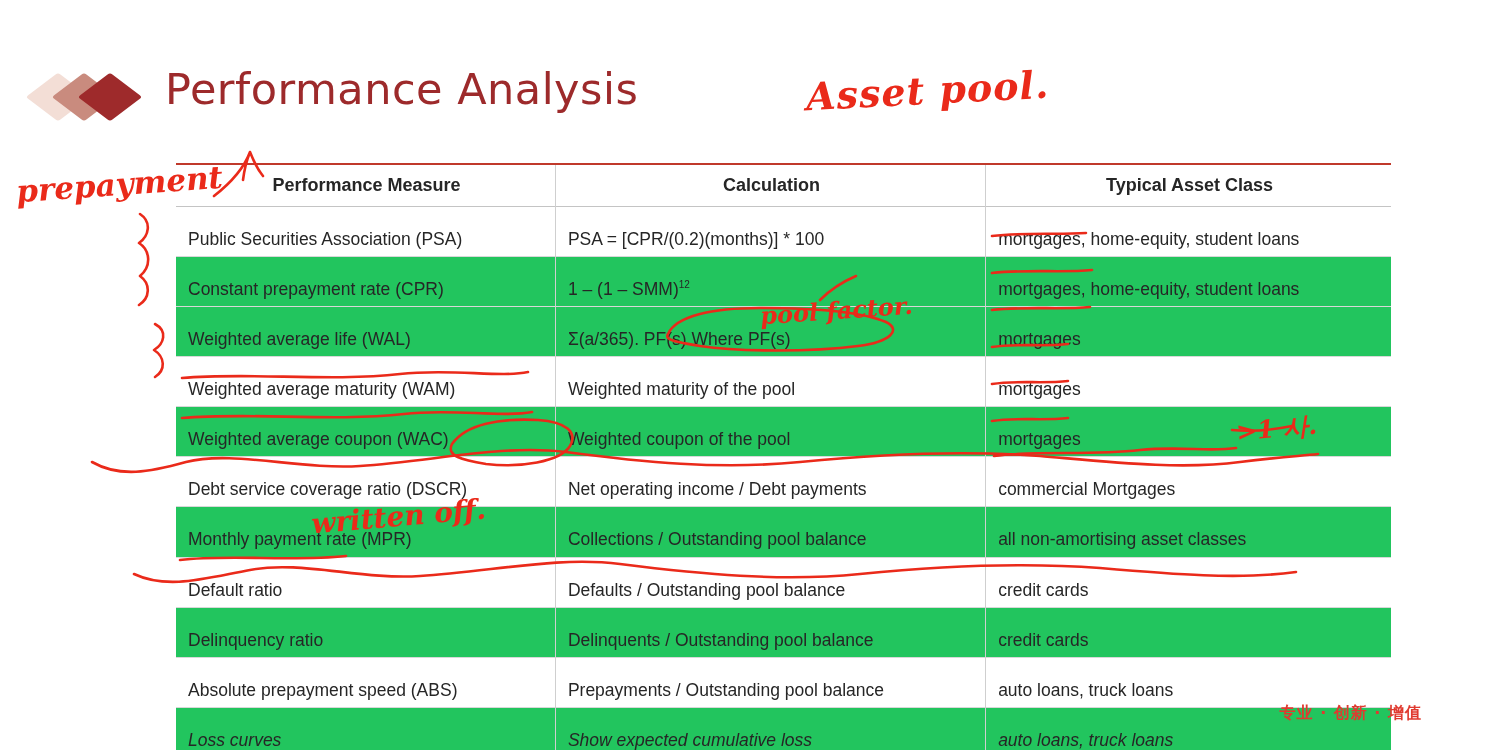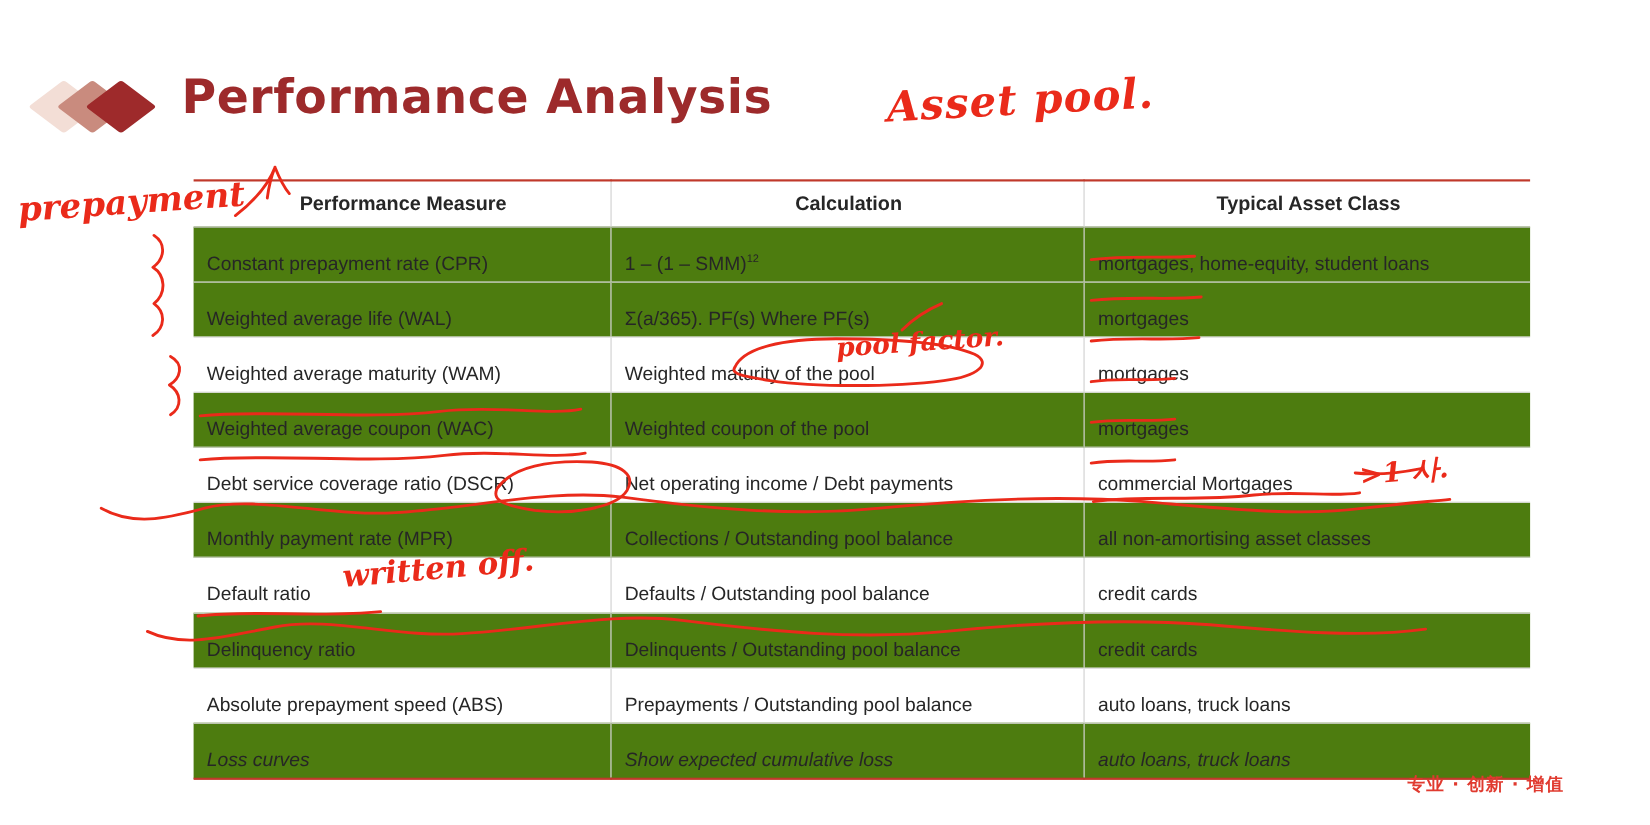--- a/index.html
+++ b/index.html
@@ -40,21 +40,21 @@
   }
   .logo-mark .dia.d1 { left: 0px;  top: 3px;  background: #f3ded6; }
   .logo-mark .dia.d2 { left: 26px; top: 3px;  background: #c98b7e; }
   .logo-mark .dia.d3 { left: 52px; top: 3px;  background: #9e2a2b; }
 
   .slide-title {
     position: absolute;
     left: 165px;
     top: 12px;
     font-size: 43px;
-    font-weight: bold;
+    font-weight: normal;
     letter-spacing: 0.5px;
     color: #9d2a2b;
     font-family: "DejaVu Sans", sans-serif;
   }
 
   
   .table-wrap {
     position: absolute;
     left: 176px;
     top: 163px;
@@ -82,21 +82,21 @@
     padding-bottom: 10px;
   }
   table.perf thead tr {
     border-top: 2px solid #c0392b;
     border-bottom: 1.5px solid #c4c4c4;
   }
   table.perf tbody tr {
     border-bottom: 1px solid #d8d8d8;
   }
   table.perf tbody tr.alt {
-    background: #4d7c0f;
+    background: #22c55e;
   }
   table.perf tbody tr:last-child {
     border-bottom: 2px solid #c0392b;
     font-style: italic;
   }
   table.perf td.c0, table.perf th.c0 { width: 378px; }
   table.perf td.c1, table.perf th.c1 {
     width: 432px;
     border-left: 1px solid #cfcfcf;
     border-right: 1px solid #cfcfcf;
@@ -175,20 +175,25 @@
 <div class="table-wrap">
   <table class="perf">
     <thead>
       <tr>
         <th class="c0">Performance Measure</th>
         <th class="c1">Calculation</th>
         <th class="c2">Typical Asset Class</th>
       </tr>
     </thead>
     <tbody>
+      <tr>
+        <td class="c0">Public Securities Association (PSA)</td>
+        <td class="c1">PSA = [CPR/(0.2)(months)] * 100</td>
+        <td class="c2">mortgages, home-equity, student loans</td>
+      </tr>
       <tr class="alt">
         <td class="c0">Constant prepayment rate (CPR)</td>
         <td class="c1"><span>1 – (1 – SMM)</span><sup>12</sup></td>
         <td class="c2">mortgages, home-equity, student loans</td>
       </tr>
       <tr class="alt">
         <td class="c0">Weighted average life (WAL)</td>
         <td class="c1">Σ(a/365). PF(s) Where PF(s)</td>
         <td class="c2">mortgages</td>
       </tr>

